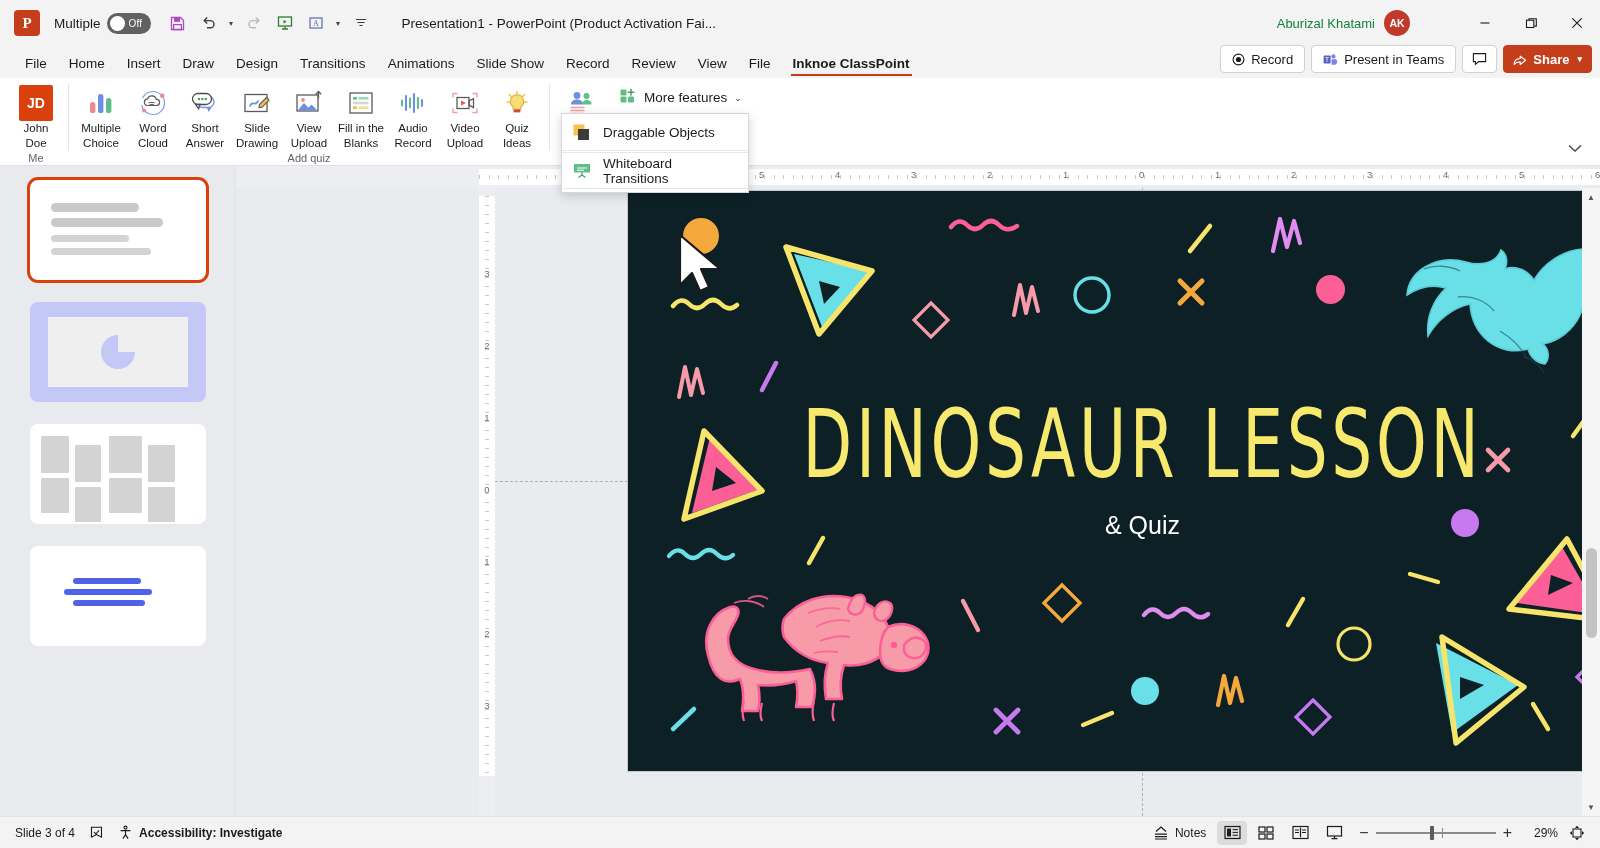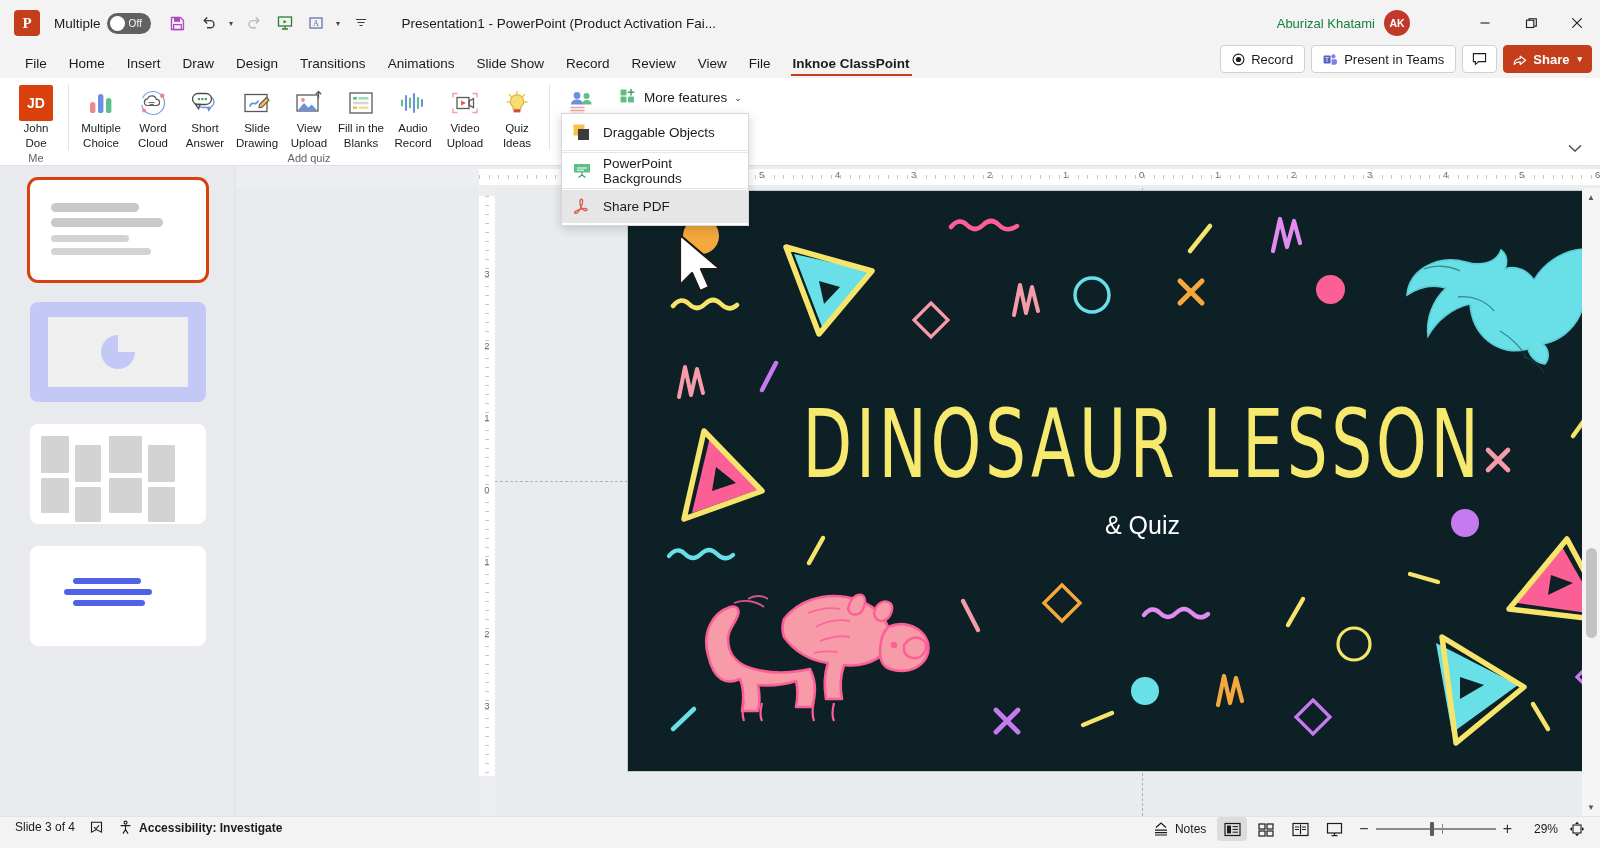--- a/index.html
+++ b/index.html
@@ -179,21 +179,21 @@
   
   .vscroll{
     position:absolute;right:0;top:22px;bottom:0;width:18px;background:#f5f5f5;
     display:flex;flex-direction:column;align-items:center;
   }
   .vscroll .arrow{height:18px;width:18px;display:flex;align-items:center;justify-content:center;font-size:8px;color:#555;}
   .vthumb{position:absolute;right:3px;top:360px;width:11px;height:90px;background:#c3c3c3;border-radius:6px;}
 
   
   .status{
-    height:32px;background:#f3f3f3;display:flex;align-items:flex-start;
+    height:32px;background:#f3f3f3;display:flex;align-items:center;
     padding:0 8px;font-size:12px;color:#1b1b1b;border-top:1px solid #e3e3e3;
   }
   .st-item{display:flex;align-items:center;gap:6px;padding:3px 7px;border-radius:4px;white-space:nowrap;}
   .status .right{margin-left:auto;display:flex;align-items:center;gap:4px;}
   .viewbtn{width:30px;height:24px;display:flex;align-items:center;justify-content:center;border-radius:4px;}
   .viewbtn.active{background:#dcdcdc;}
   .zoomslider{display:flex;align-items:center;gap:7px;margin:0 6px;}
   .track{width:120px;height:2px;background:#8a8a8a;position:relative;}
   .knob2{position:absolute;left:54px;top:-6px;width:4px;height:14px;background:#5c5c5c;border-radius:1px;}
   .tickmid{position:absolute;left:66px;top:-4px;width:1px;height:10px;background:#8a8a8a;}
@@ -1064,31 +1064,23 @@
     <div class="dd-sep"></div>
     <div class="dd-sep"></div>
     <div class="dd-item">
       <span class="dd-ic">
         <svg width="18" height="17" viewBox="0 0 18 17">
             <rect x="1" y="2" width="16" height="8.5" fill="#5fbf87"></rect>
             <path d="M4 6h10M4 8.2h7" stroke="#fff" stroke-width="1.1"></path>
             <path d="M9 10.5v2.5M5.5 15.5L9 13l3.5 2.5" fill="none" stroke="#3f9e6a" stroke-width="1.3"></path>
           </svg>
       </span>
-      <span>PowerPoint Backgrounds</span>
+      <span>Whiteboard Transitions</span>
     </div>
     <div class="dd-sep"></div>
-    <div class="dd-item hl">
-      <span class="dd-ic">
-        <svg width="17" height="17" viewBox="0 0 17 17">
-            <path d="M8.5 1.2c1.4 0 1.3 2.4.7 4.6-.7 2.8-2.9 7-4.6 8.6-1.3 1.2-2.6 1.3-3 .6-.5-.9 1.3-2.3 4.5-3.4 3.4-1.2 7-1.4 7.8-.4.6.8-.7 1.7-2.3 1.3-2-.5-4.2-3.5-4.6-6.6-.2-2.1-.1-4.7 1.5-4.7z" fill="none" stroke="#e05a4d" stroke-width="1.35" stroke-linejoin="round"></path>
-          </svg>
-      </span>
-      <span>Share PDF</span>
-    </div>
   </div>
 
   <div class="cursor">
     <svg width="52" height="62" viewBox="0 0 52 62">
       <path d="M4 2 L4 52 L16 40 L24 58 L33 54 L25 36 L44 36 Z" fill="#ffffff" stroke="#1b1b1b" stroke-width="2.2" stroke-linejoin="round"></path>
     </svg>
   </div>
 
 </div>
 

